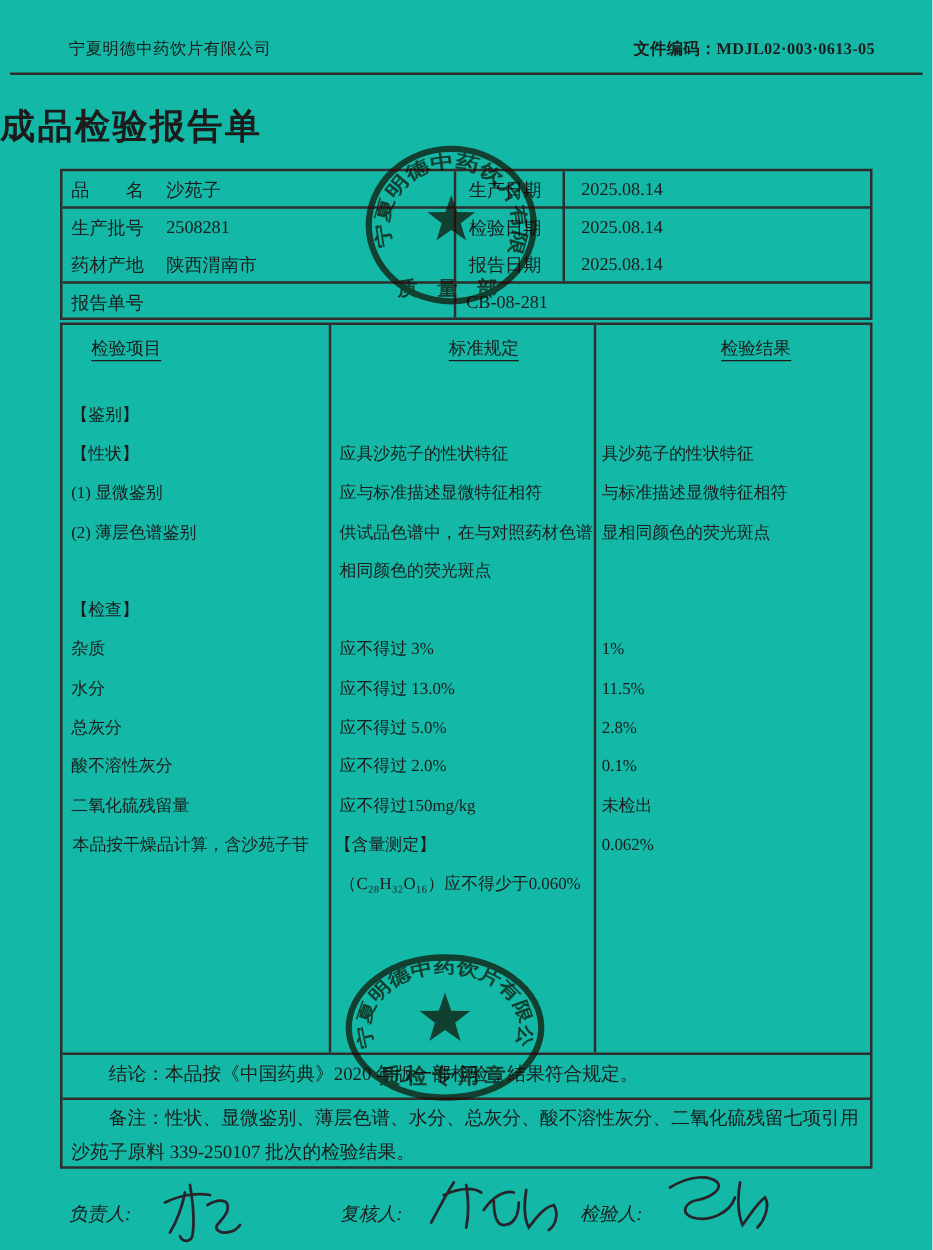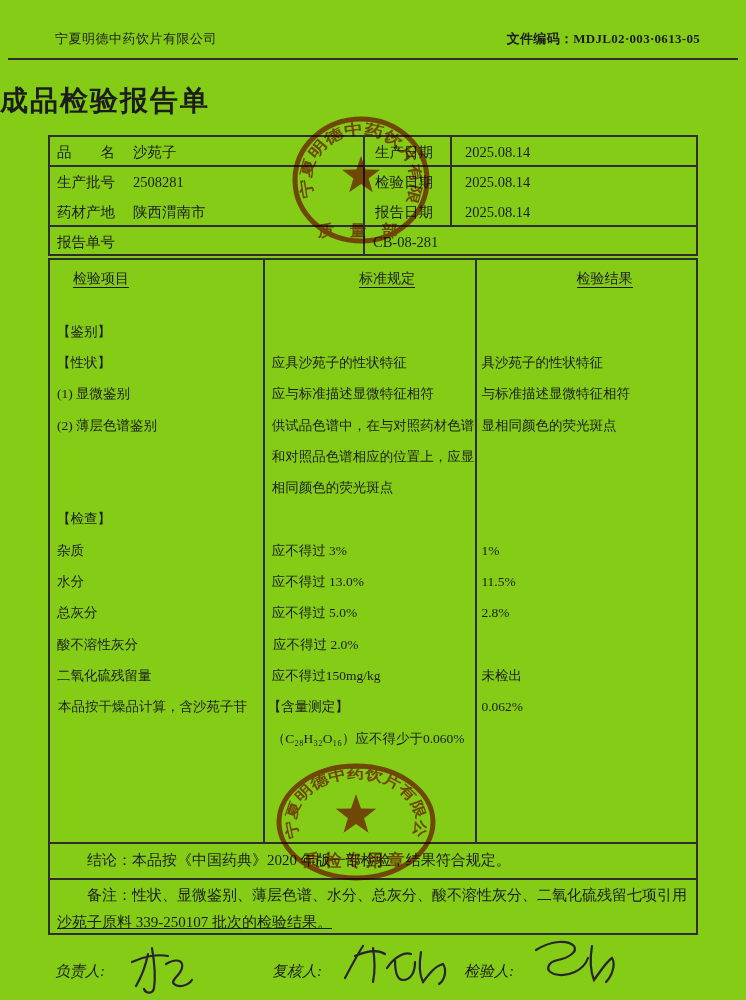--- a/index.html
+++ b/index.html
@@ -1,18 +1,18 @@
 <!DOCTYPE html>
 <html><head>
 <meta charset="utf-8">
 <style>
   * { margin:0; padding:0; box-sizing:border-box; }
   html,body { background:#fff; }
   body { font-family:"Liberation Serif","DejaVu Serif",serif; color:#1c1c1c; }
-  .sheet { position:relative; width:746px; height:1000px; background:#84cc16; overflow:hidden; }
+  .sheet { position:relative; width:746px; height:1000px; background:#14b8a6; overflow:hidden; }
 
   
   .hdr-left  { position:absolute; left:55px; top:30px; font-size:13px; letter-spacing:.5px; }
   .hdr-right { position:absolute; right:46px; top:30px; font-size:13px; font-weight:bold; letter-spacing:.3px; }
   .hdr-rule  { position:absolute; left:8px; right:8px; top:58px; height:0; border-top:2px solid #2e2e2e; }
 
   .doc-title { position:absolute; left:0; right:0; top:82px; text-align:left;
                font-size:28px; font-weight:bold; letter-spacing:2px; }
 
   
@@ -45,21 +45,21 @@
   .t-line { display:flex; height:31.3px; align-items:center; }
   .t-cell { overflow:hidden; white-space:pre; }
   .t-cell.c1 { width:215px; padding-left:7px; }
   .t-cell.c2 { width:212px; padding-left:8px; }
   .t-cell.c3 { width:223px; padding-left:7px; }
 
   .concl { position:absolute; top:582px; left:0; right:0; height:36px; line-height:36px;
            padding-left:37px; font-size:15px; white-space:pre; }
   .remark { position:absolute; top:618px; left:0; right:0; bottom:0; font-size:15px; }
   .remark .r1 { height:31px; line-height:34px; padding-left:37px; white-space:pre; }
-  .remark .r2 { height:28px; line-height:26px; padding-left:7px; white-space:pre;text-decoration:underline; }
+  .remark .r2 { height:28px; line-height:26px; padding-left:7px; white-space:pre; }
 
   
   .signs { position:absolute; left:0; right:0; top:944px; height:60px; font-size:15px;font-style:italic; }
   .sig-label { position:absolute; top:18px; }
   .sig-svg { position:absolute; }
   .sig-svg path { fill:none; stroke:#27242b; stroke-width:2.2; stroke-linecap:round; }
 
   
   .stamp { position:absolute; mix-blend-mode:multiply; opacity:.85; }
   .stamp .ring { fill:none; stroke:#cf3a2b; }
@@ -146,25 +146,20 @@
           <div class="t-cell c2">应与标准描述显微特征相符</div>
           <div class="t-cell c3">与标准描述显微特征相符</div>
         </div>
         <div class="t-line">
           <div class="t-cell c1">(2) 薄层色谱鉴别</div>
           <div class="t-cell c2">供试品色谱中，在与对照药材色谱</div>
           <div class="t-cell c3">显相同颜色的荧光斑点</div>
         </div>
         <div class="t-line">
           <div class="t-cell c1"></div>
-          <div class="t-cell c2">和对照品色谱相应的位置上，应显</div>
-          <div class="t-cell c3"></div>
-        </div>
-        <div class="t-line">
-          <div class="t-cell c1"></div>
           <div class="t-cell c2">相同颜色的荧光斑点</div>
           <div class="t-cell c3"></div>
         </div>
         <div class="t-line">
           <div class="t-cell c1">【检查】</div>
           <div class="t-cell c2"></div>
           <div class="t-cell c3"></div>
         </div>
         <div class="t-line">
           <div class="t-cell c1">杂质</div>
@@ -177,20 +172,21 @@
           <div class="t-cell c3">11.5%</div>
         </div>
         <div class="t-line">
           <div class="t-cell c1">总灰分</div>
           <div class="t-cell c2">应不得过 5.0%</div>
           <div class="t-cell c3">2.8%</div>
         </div>
         <div class="t-line">
           <div class="t-cell c1">酸不溶性灰分</div>
           <div class="t-cell c2">应不得过 2.0%</div>
+          <div class="t-cell c3">0.1%</div>
         </div>
         <div class="t-line">
           <div class="t-cell c1">二氧化硫残留量</div>
           <div class="t-cell c2">应不得过150mg/kg</div>
           <div class="t-cell c3">未检出</div>
         </div>
         <div class="t-line">
           <div class="t-cell c2">本品按干燥品计算，含沙苑子苷</div>
           <div class="t-cell c1">【含量测定】</div>
           <div class="t-cell c3">0.062%</div>

